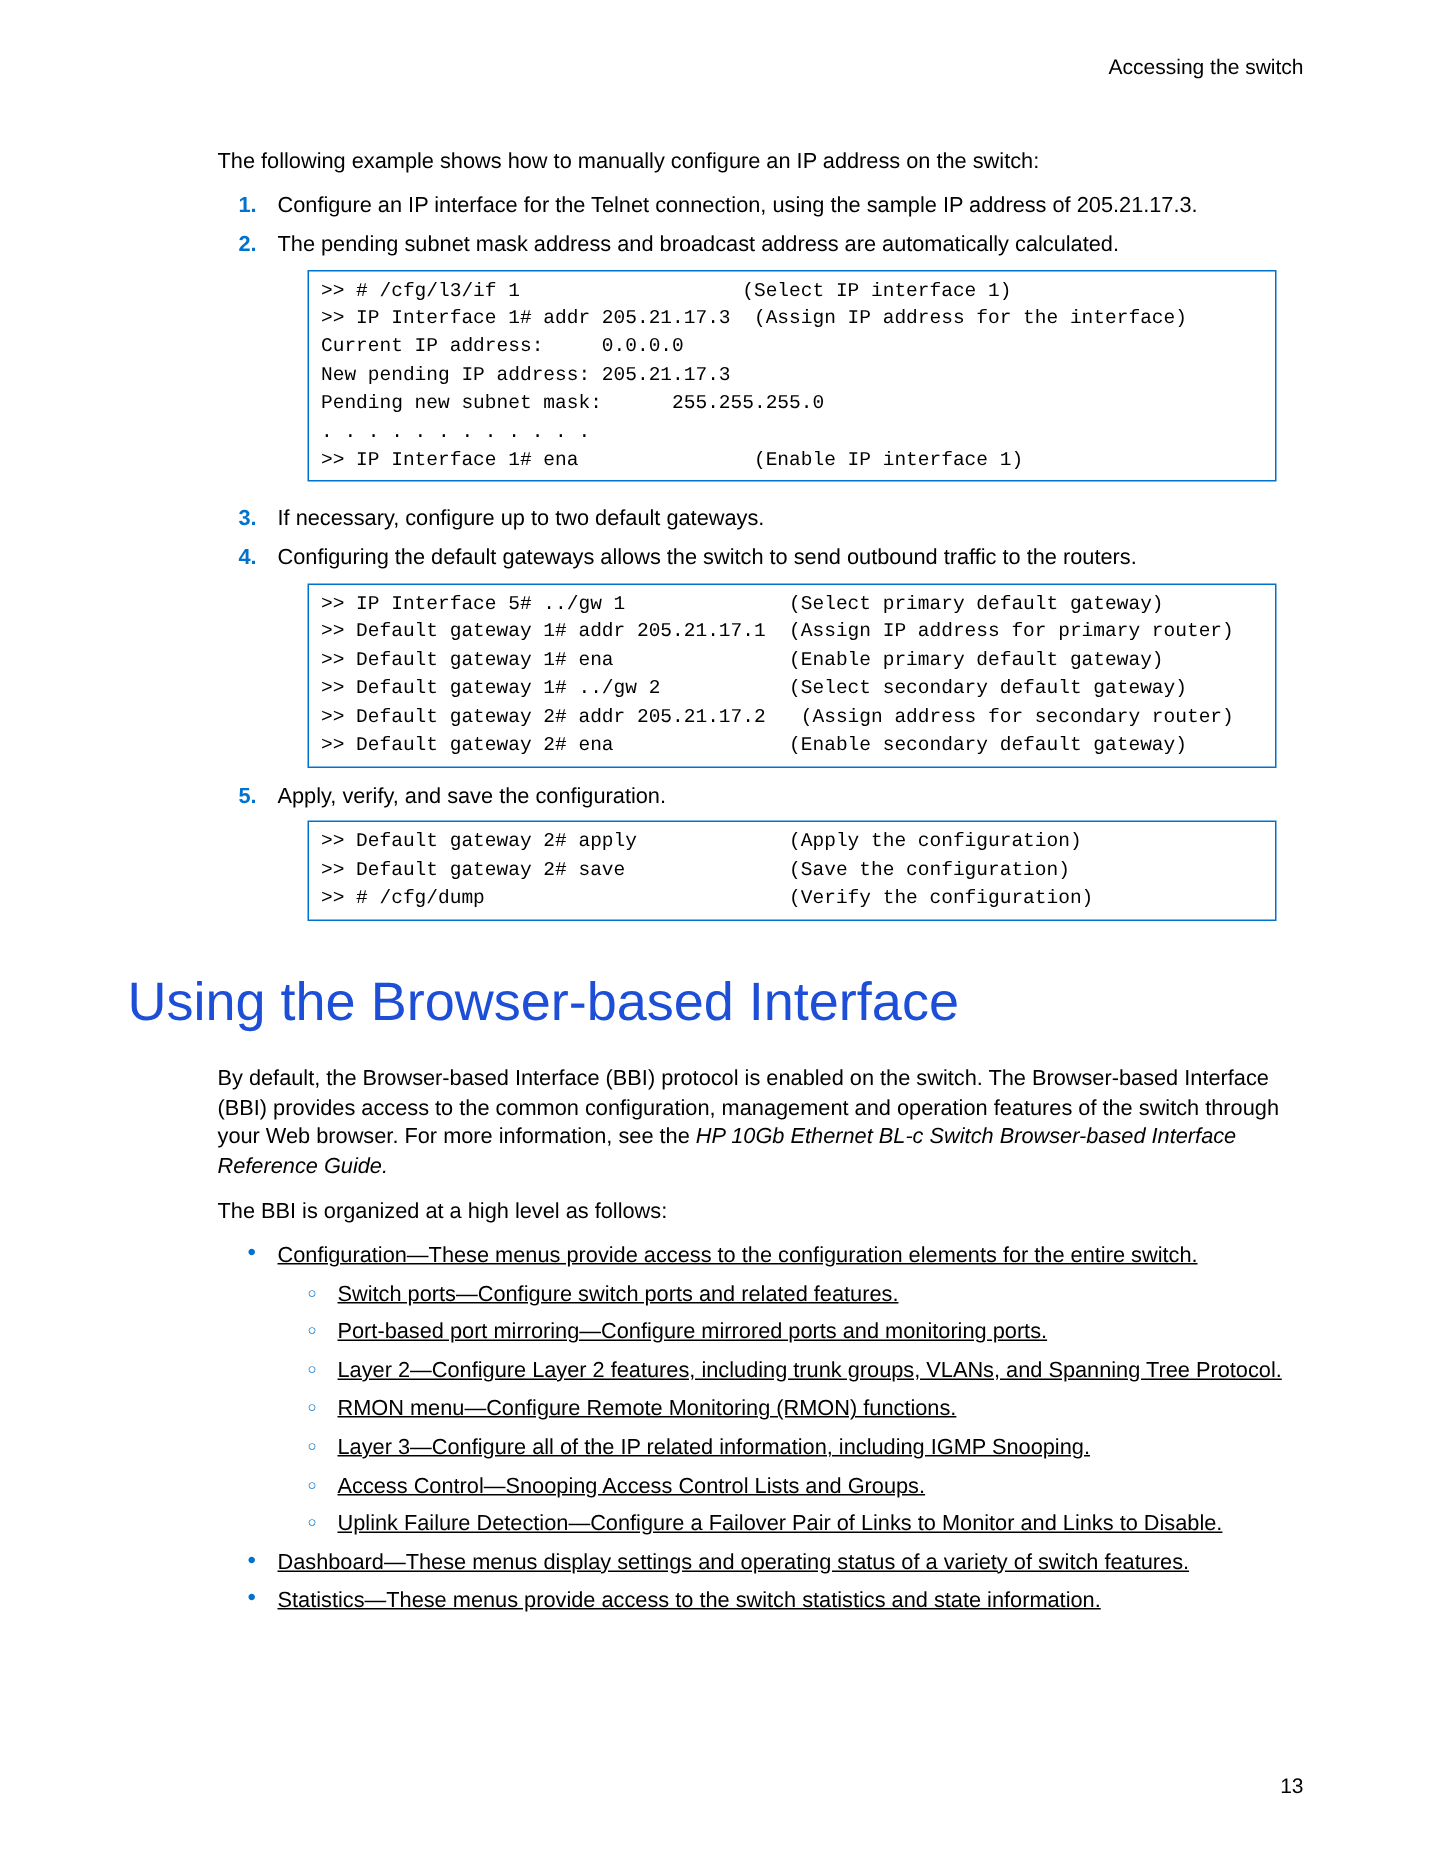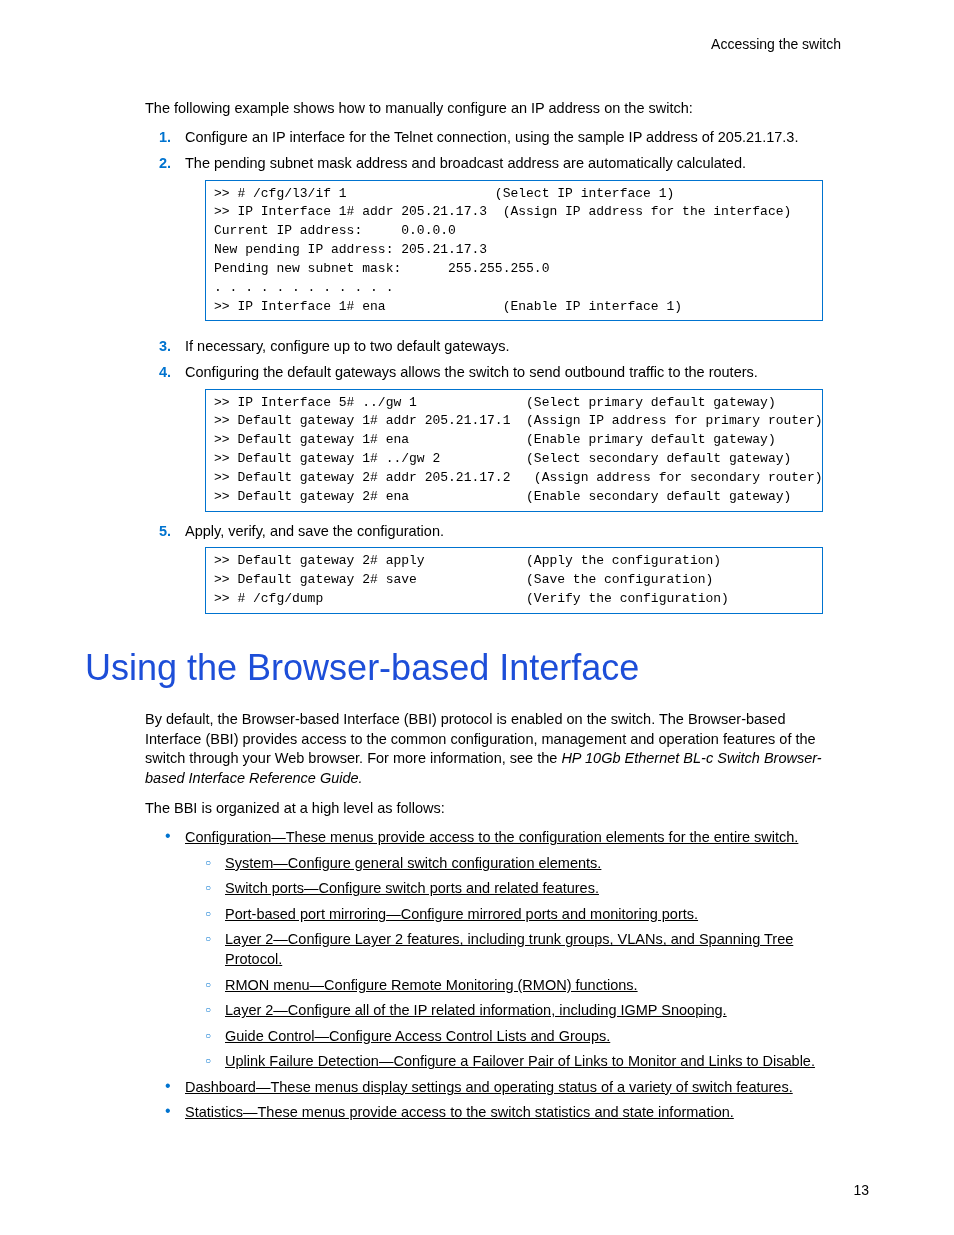--- a/index.html
+++ b/index.html
@@ -10,21 +10,21 @@
     margin: 0;
     padding: 0;
     background: #fff;
     line-height: 1.35;
   }
   .page {
     width: 954px;
     height: 1235px;
     position: relative;
     box-sizing: border-box;
-    padding: 35px 113px 0 85px;
+    padding: 35px 85px 0 85px;
   }
   .running-header {
     text-align: right;
     font-size: 14px;
     margin-bottom: 45px;
   }
   .body-text {
     margin: 0 0 10px 60px;
   }
   ol.steps {
@@ -155,27 +155,26 @@
   <p class="body-text">
     <span>By default, the Browser-based Interface (BBI) protocol is enabled on the switch. The Browser-based Interface (BBI) provides access to the common configuration, management and operation features of the switch through your Web browser. For more information, see the </span><span class="italic">HP 10Gb Ethernet BL-c Switch Browser-based Interface Reference Guide.</span>
   </p>
 
   <p class="body-text">The BBI is organized at a high level as follows:</p>
 
   <ul class="level1">
     <li>
       <span>Configuration—These menus provide access to the configuration elements for the entire switch.</span>
       <ul class="level2">
-        <li>System—Configure general switch configuration elements.</li>
         <li>Switch ports—Configure switch ports and related features.</li>
         <li>Port-based port mirroring—Configure mirrored ports and monitoring ports.</li>
         <li>Layer 2—Configure Layer 2 features, including trunk groups, VLANs, and Spanning Tree Protocol.</li>
         <li>RMON menu—Configure Remote Monitoring (RMON) functions.</li>
-        <li>Layer 2—Configure all of the IP related information, including IGMP Snooping.</li>
-        <li>Guide Control—Configure Access Control Lists and Groups.</li>
+        <li>Layer 3—Configure all of the IP related information, including IGMP Snooping.</li>
+        <li>Access Control—Snooping Access Control Lists and Groups.</li>
         <li>Uplink Failure Detection—Configure a Failover Pair of Links to Monitor and Links to Disable.</li>
       </ul>
     </li>
     <li>Dashboard—These menus display settings and operating status of a variety of switch features.</li>
     <li>Statistics—These menus provide access to the switch statistics and state information.</li>
   </ul>
 
   <div class="page-number">13</div>
 </div>
 

